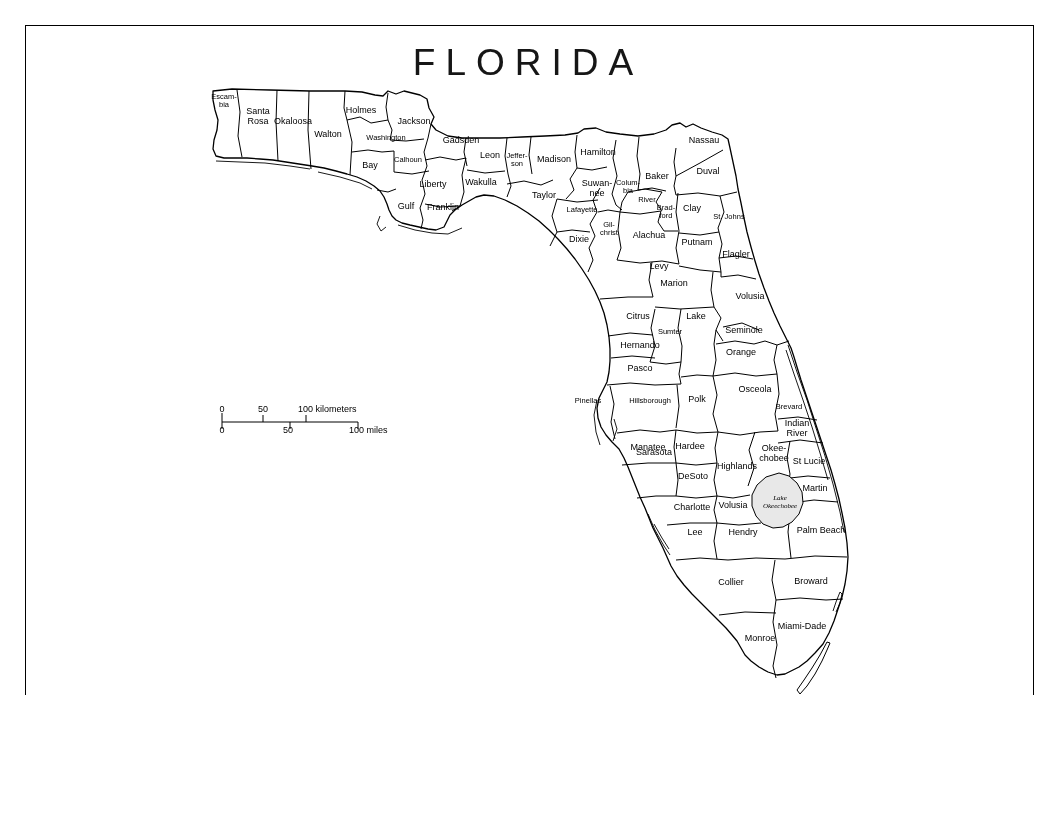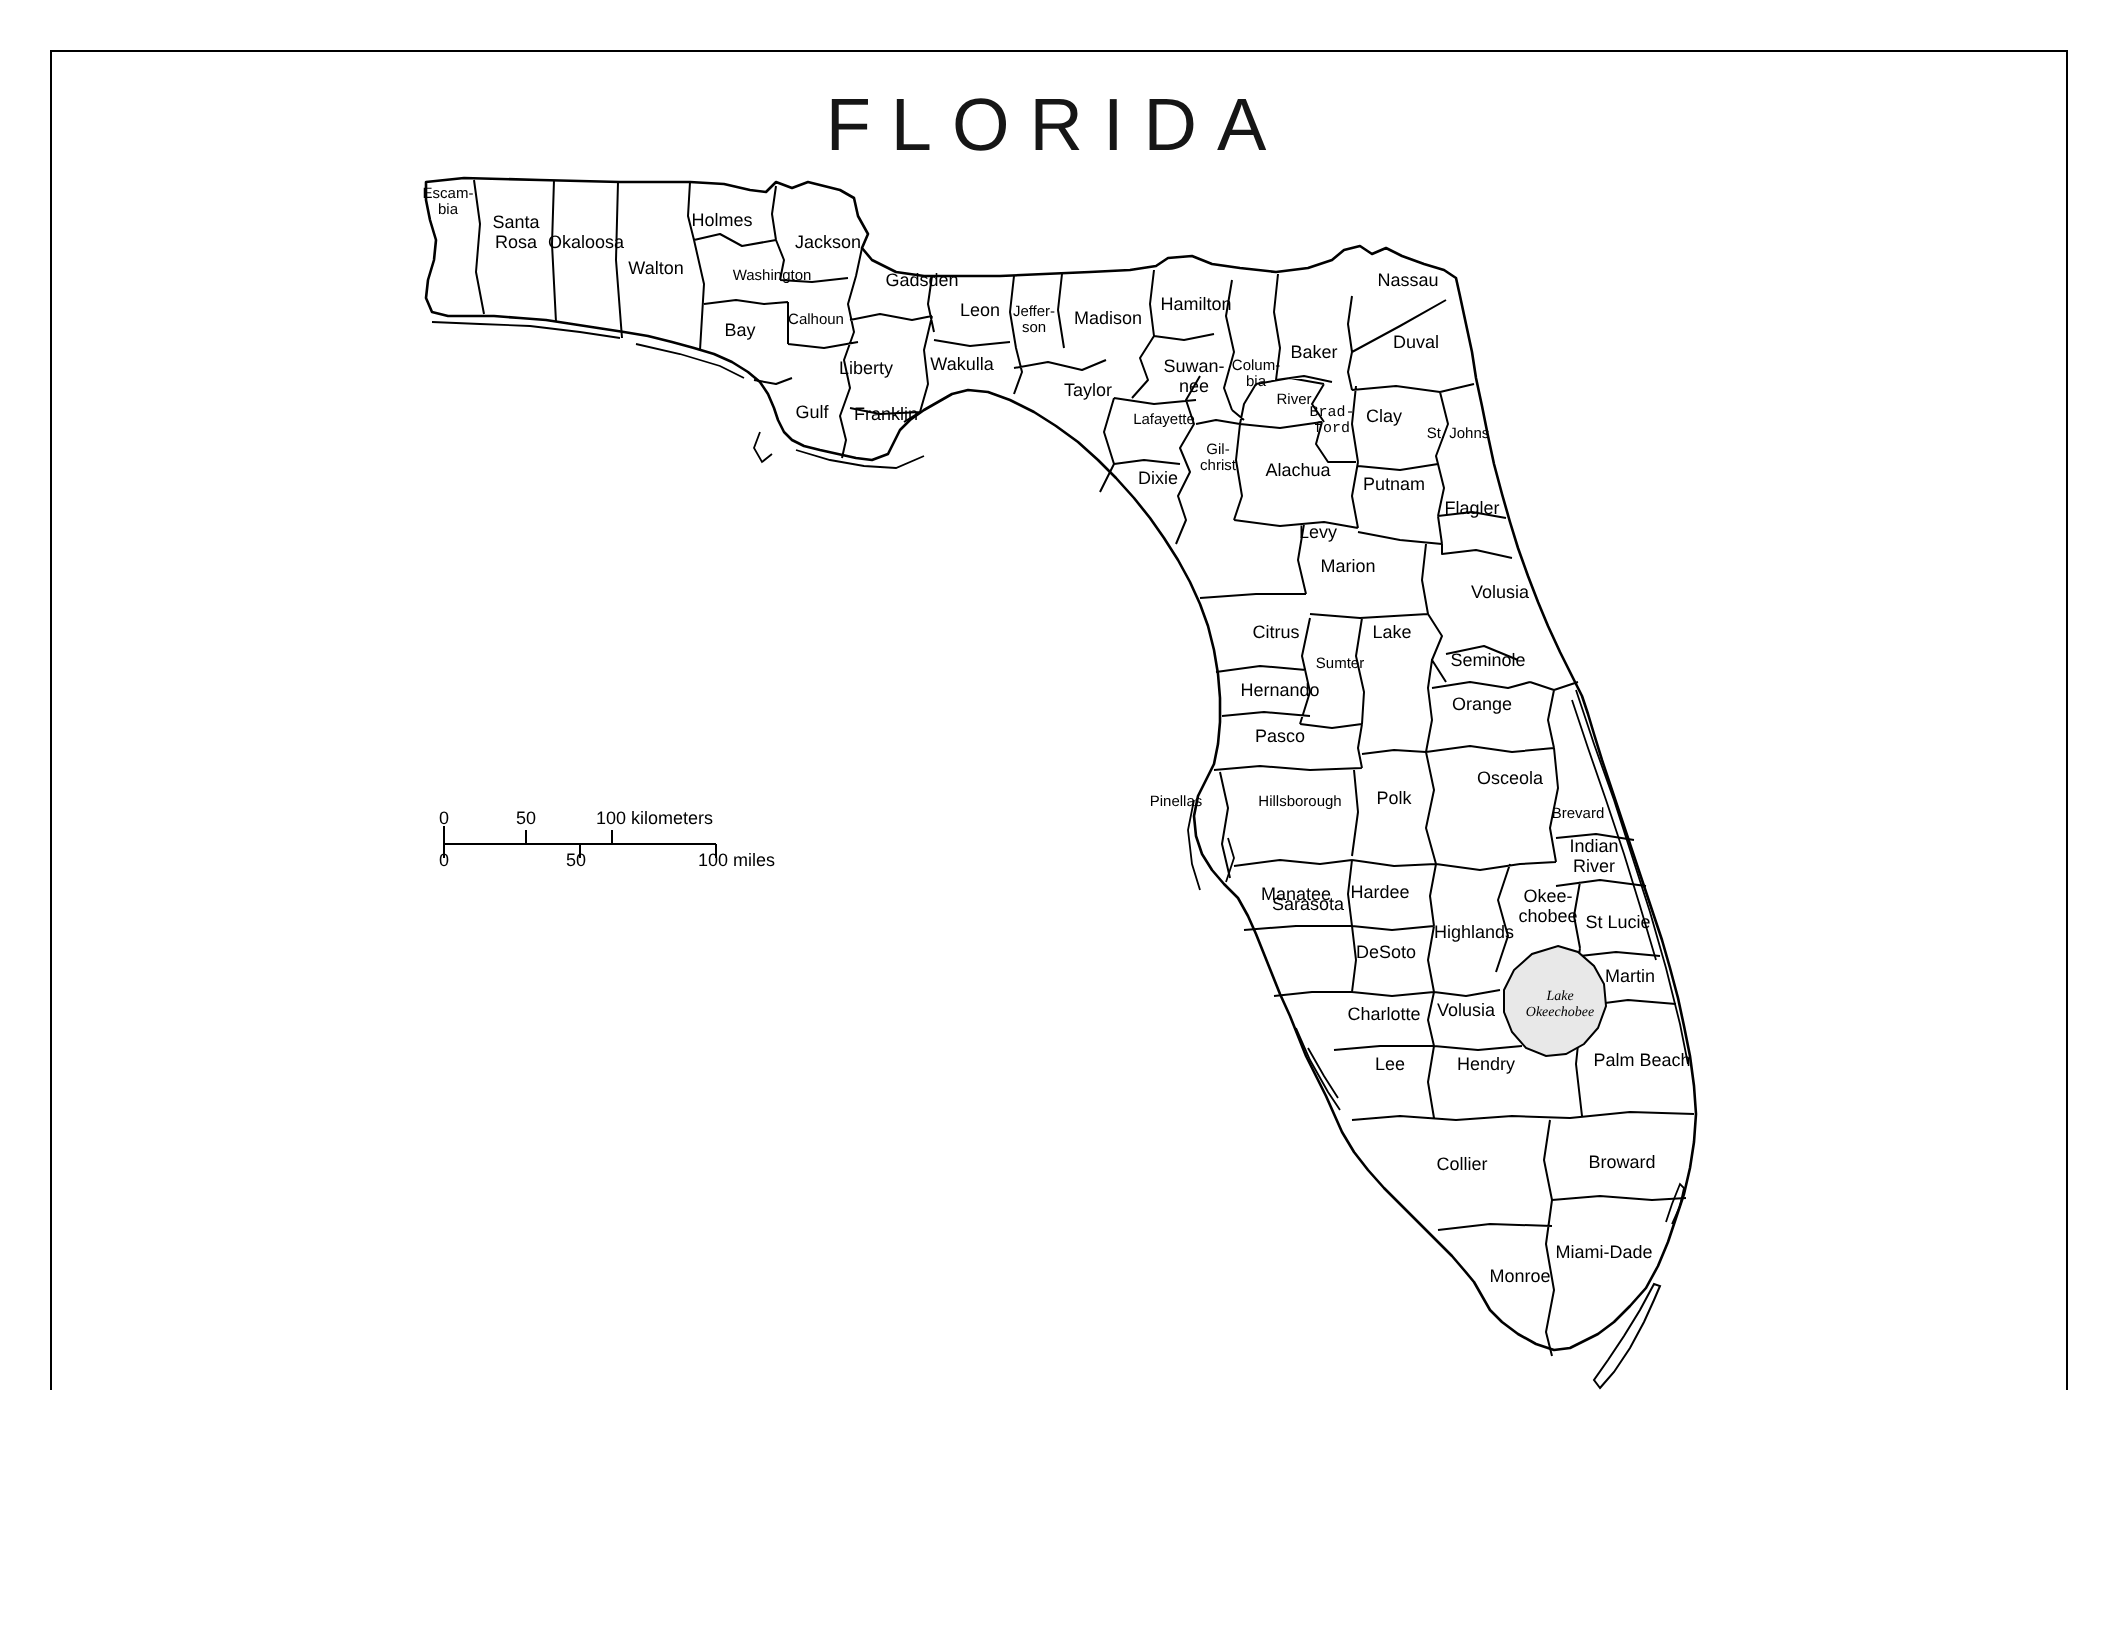--- a/index.html
+++ b/index.html
@@ -227,21 +227,21 @@
       <div class="county-label" style="left: 597px; top: 189px;">Suwan-
 nee</div>
       <div class="county-label small" style="left: 628px; top: 187px;">Colum-
 bia</div>
       <div class="county-label" style="left: 657px; top: 177px;">Baker</div>
       <div class="county-label" style="left: 704px; top: 141px;">Nassau</div>
       <div class="county-label" style="left: 708px; top: 172px;">Duval</div>
       <div class="county-label" style="left: 544px; top: 196px;">Taylor</div>
       <div class="county-label small" style="left: 582px; top: 210px;">Lafayette</div>
       <div class="county-label small" style="left: 647px; top: 200px;">River</div>
-      <div class="county-label small" style="left: 666px; top: 212px; font-family: Liberation Mono, monospace;">Brad-
+      <div class="county-label small" style="left: 666px; top: 212px;">Brad-
 ford</div>
       <div class="county-label" style="left: 692px; top: 209px;">Clay</div>
       <div class="county-label small" style="left: 729px; top: 217px;">St. Johns</div>
       <div class="county-label" style="left: 579px; top: 240px;">Dixie</div>
       <div class="county-label small" style="left: 609px; top: 229px;">Gil-
 christ</div>
       <div class="county-label" style="left: 649px; top: 236px;">Alachua</div>
       <div class="county-label" style="left: 697px; top: 243px;">Putnam</div>
       <div class="county-label" style="left: 736px; top: 255px;">Flagler</div>
       <div class="county-label" style="left: 615px; top: 267px; margin-left: 44px;">Levy</div>

